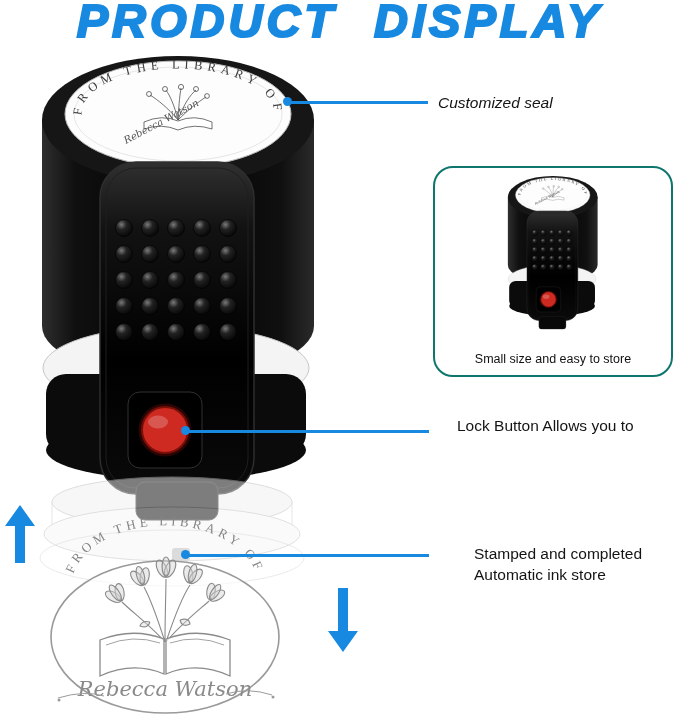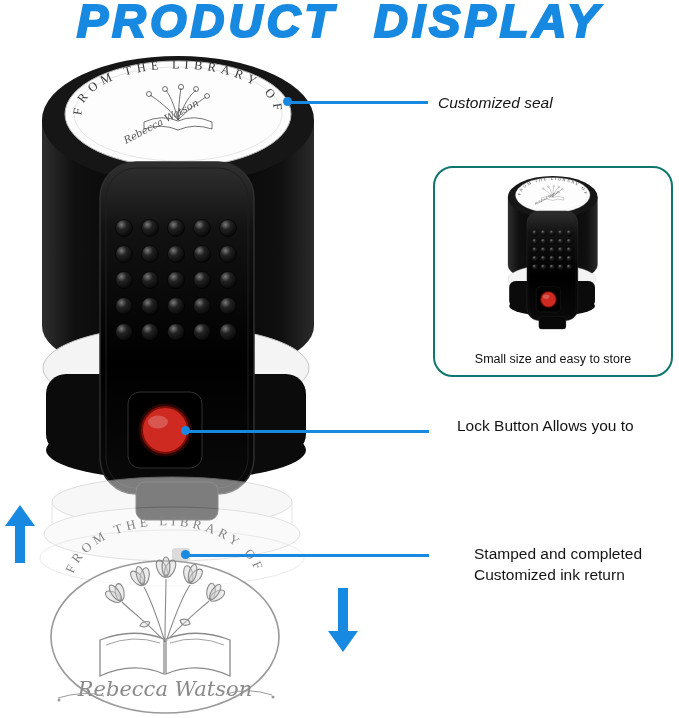--- a/index.html
+++ b/index.html
@@ -170,21 +170,21 @@
   <div id="line-stamped" class="callout-line"></div>
 
   <div id="callout-seal" class="callout">
     <div>Customized seal</div>
   </div>
   <div id="callout-lock" class="callout">
     <div>Lock Button Allows you to</div>
   </div>
   <div id="callout-stamped" class="callout">
     <div>Stamped and completed</div>
-    <div>Customized ink return</div>
+    <div>Automatic ink store</div>
   </div>
 
   <div id="inset-box">
     <svg width="236" height="168" viewBox="0 0 236 168">
       <use href="#stamp-main" transform="translate(59,2) scale(0.33)"></use>
     </svg>
     <div id="inset-caption">Small size and easy to store</div>
   </div>
 
 </div>

